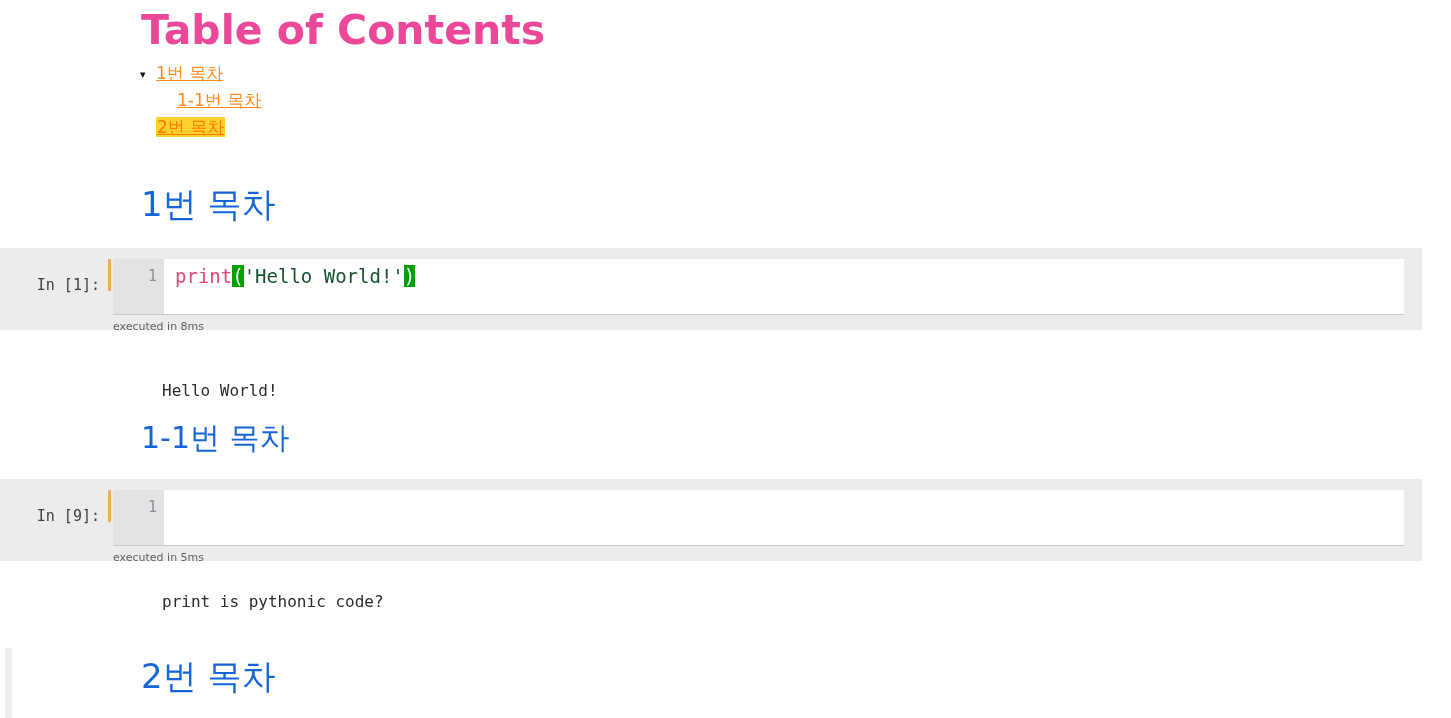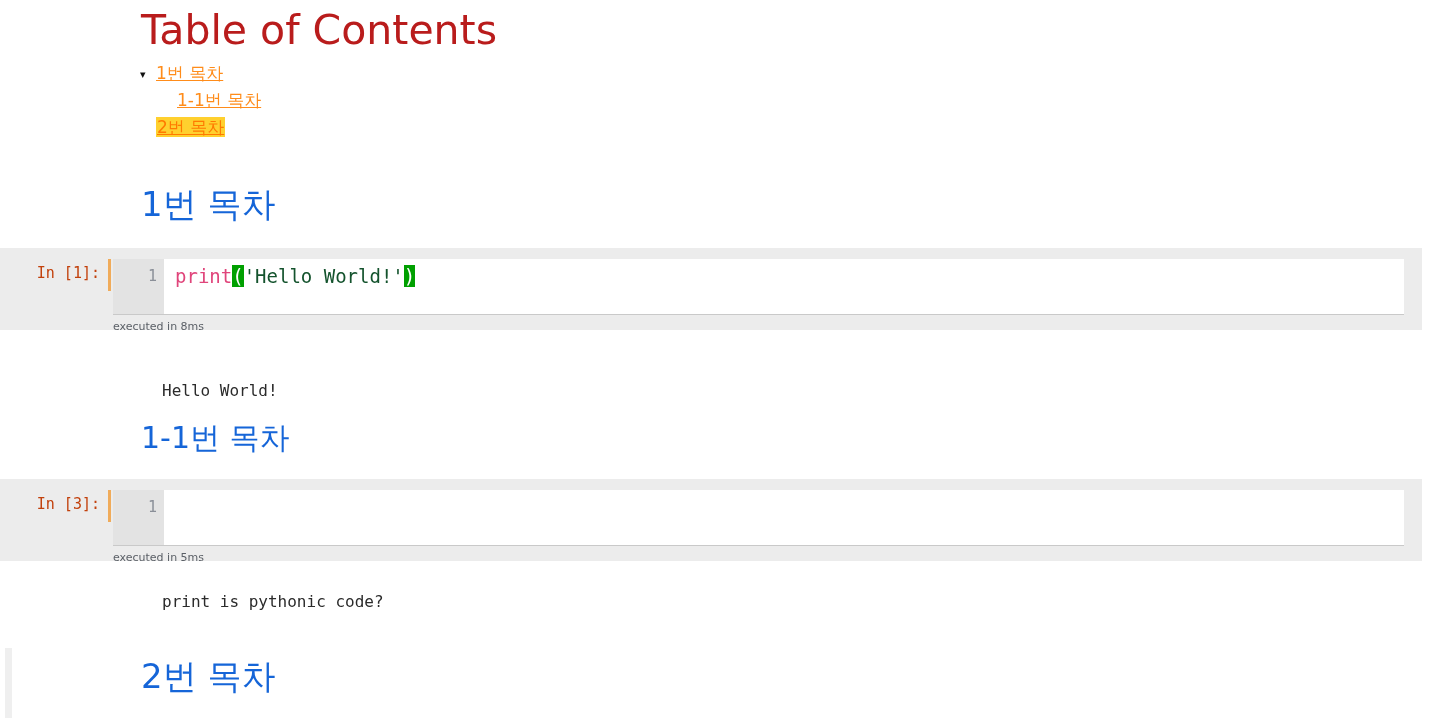--- a/index.html
+++ b/index.html
@@ -16,23 +16,23 @@
   }
 
   
   .toc-block {
     position: absolute;
     left: 141px;
     top: 6px;
     width: 1100px;
   }
   .toc-title {
-    color: #b91c1c;
+    color: #ec4899;
     font-size: 41px;
-    font-weight: 400;
+    font-weight: 700;
     line-height: 1.18;
     letter-spacing: 0px;
     margin: 0 0 6px 0;
     font-family: "DejaVu Sans", sans-serif;
   }
   .toc-list {
     margin: 0;
     padding: 0;
     list-style: none;
   }
@@ -92,24 +92,24 @@
     width: 1422px;
     background: #ececec;
   }
   .cell-inner {
     position: relative;
     height: 100%;
   }
   .in-prompt {
     position: absolute;
     left: 0;
-    top: 16px;
+    top: 28px;
     width: 100px;
     text-align: right;
-    color: #c2410c;
+    color: #404040;
     font-family: "DejaVu Sans Mono", monospace;
     font-size: 15px;
     line-height: 18px;
     letter-spacing: 0px;
   }
   .cell-sel-bar {
     position: absolute;
     left: 108px;
     top: 11px;
     width: 3px;
@@ -220,21 +220,21 @@
     <div class="exec-time">executed in 8ms</div>
   </div>
 </div>
 
 <div class="cell-output" style="top:361px;margin-top:20px;">Hello World!</div>
 
 <div class="heading h-2">1-1번 목차</div>
 
 <div class="cell" style="top:479px; height:82px;">
   <div class="cell-inner">
-    <div class="in-prompt">In [3]:</div>
+    <div class="in-prompt">In [9]:</div>
     <div class="cell-sel-bar"></div>
     <div class="code-area">
       <div class="gutter">1</div>
     </div>
     <div class="code-rule"></div>
     <div class="exec-time">executed in 5ms</div>
   </div>
 </div>
 
 <div class="cell-output" style="top:592px;">print is pythonic code?</div>

